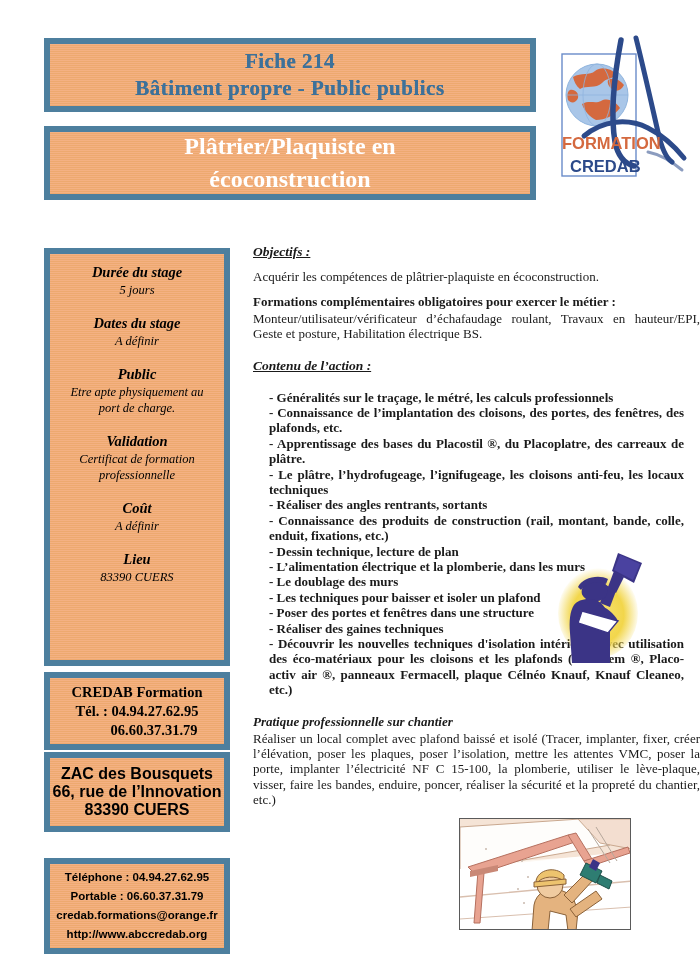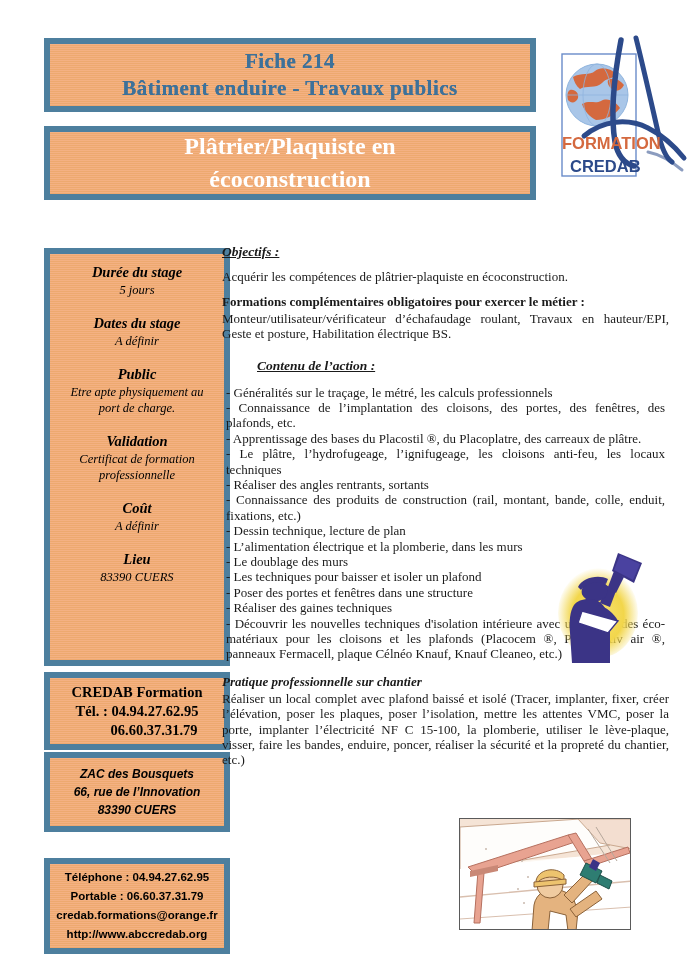--- a/index.html
+++ b/index.html
@@ -94,37 +94,36 @@
 
   .credab-l {
     font-size: 14.5px; line-height: 19px; font-weight: bold; color:#000;
     font-family: "Liberation Serif", serif;
   }
   .credab-l.indent { padding-left: 34px; }
 
   .addr-l {
     font-family: "Liberation Sans", sans-serif;
     font-weight: bold;
-    font-size: 12px;
+    font-size: 16px;
     line-height: 18px;
     color: #000;
-    font-style: italic;
   }
   .contact-l {
     font-family: "Liberation Sans", sans-serif;
     font-weight: bold;
     font-size: 11.5px;
     line-height: 19px;
     color: #000;
   }
 
   
   #main {
     position: absolute;
-    left: 222px; top: 244px; width: 447px;
+    left: 253px; top: 244px; width: 447px;
   }
   .sec-head {
     font-weight: bold;
     font-style: italic;
     font-size: 13.5px;
     text-decoration: underline;
     margin: 0 0 9px 0;
   }
 
   .para {
@@ -135,22 +134,23 @@
   }
   .para.just { text-align: justify; }
   .bold-lead {
     font-weight: bold;
     font-size: 13px;
     line-height: 16px;
     margin: 0;
   }
   ul.bullets {
     list-style: none;
-    margin: 4px;
+    margin: 16px;
     padding: 0;
+    font-weight: bold;
   }
   ul.bullets li {
     font-size: 13px;
     line-height: 15.4px;
     margin: 0;
     text-align: justify;
   }
   ul.bullets li.plain { text-align: left; }
 
   #practice-head {
@@ -180,21 +180,21 @@
     box-sizing: border-box;
     overflow: hidden;
     background: #fdf6ee;
   }
 </style>
 </head>
 <body>
 
 <div class="obox" id="hdr1">
   <div class="line l1">Fiche 214</div>
-  <div class="line l2">Bâtiment enduire - Travaux publics</div>
+  <div class="line l2">Bâtiment propre - Public publics</div>
 </div>
 
 <div class="obox" id="hdr2">
   <div class="line">Plâtrier/Plaquiste en</div>
   <div class="line">écoconstruction</div>
 </div>
 
 <div id="logo">
   <svg viewBox="0 0 146 180" width="146" height="180">
 
@@ -283,21 +283,21 @@
 
 <div id="main">
 
   <div class="sec-head">Objectifs :</div>
 
   <div class="para">Acquérir les compétences de plâtrier-plaquiste en écoconstruction.</div>
 
   <div class="bold-lead">Formations complémentaires obligatoires pour exercer le métier :</div>
   <div class="para just" style="margin-top:1px;margin-bottom:16px;">Monteur/utilisateur/vérificateur d’échafaudage roulant, Travaux en hauteur/EPI, Geste et posture, Habilitation électrique BS.</div>
 
-  <div class="sec-head" style="margin-bottom:11px;margin-left:35px;">Contenu de l’action :</div>
+  <div class="sec-head" style="margin-bottom:11px;">Contenu de l’action :</div>
 
   <ul class="bullets">
     <li class="plain">- Généralités sur le traçage, le métré, les calculs professionnels</li>
     <li>- Connaissance de l’implantation des cloisons, des portes, des fenêtres, des plafonds, etc.</li>
     <li>- Apprentissage des bases du Placostil ®, du Placoplatre, des carreaux de plâtre.</li>
     <li>- Le plâtre, l’hydrofugeage, l’ignifugeage,  les cloisons anti-feu, les locaux techniques</li>
     <li class="plain">- Réaliser des angles rentrants, sortants</li>
     <li>- Connaissance des produits de construction (rail, montant, bande, colle, enduit, fixations, etc.)</li>
     <li class="plain">- Dessin technique, lecture de plan</li>
     <li class="plain">- L’alimentation électrique et la plomberie, dans les murs</li>

